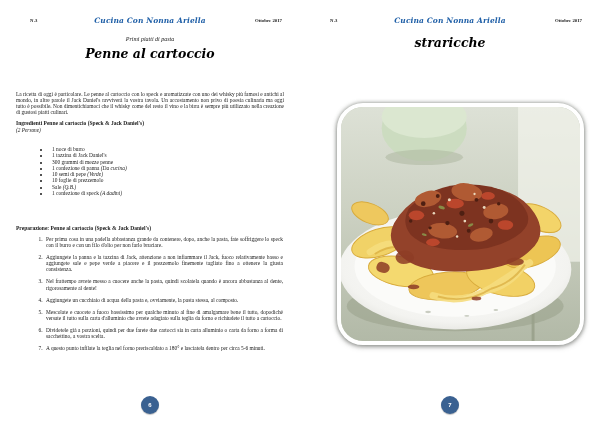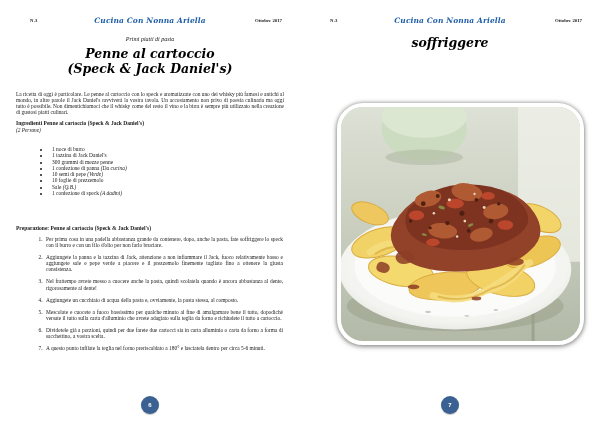--- a/index.html
+++ b/index.html
@@ -89,21 +89,20 @@
     <div class="page-header">
       <span class="issue">N.3</span>
       <span class="mag-title">Cucina Con Nonna Ariella</span>
       <span class="date">Ottobre 2017</span>
     </div>
 
     <div class="section-label">Primi piatti di pasta</div>
 
     <div class="recipe-title">
       <div>Penne al cartoccio</div>
-      <div>(Speck &amp; Jack Daniel's)</div>
     </div>
 
     <p class="intro">La ricetta di oggi è particolare. Le penne al cartoccio con lo speck e aromatizzate con uno dei whisky più famosi e antichi al mondo, in altre parole il Jack Daniel's ravviverà la vostra tavola. Un accostamento non privo di poesia culinaria ma oggi tutto è possibile. Non dimentichiamoci che il whisky come del resto il vino e la birra è sempre più utilizzato nella creazione di gustosi piatti culinari.</p>
 
     <div class="ing-heading">Ingredienti Penne al cartoccio (Speck &amp; Jack Daniel's)</div>
     <div class="servings">(2 Persone)</div>
 
     <ul class="ingredients">
 
         <li><span>1 noce di burro</span><span class="note"></span></li>
@@ -148,21 +147,21 @@
   </div>
 
   <div class="page right">
     <div class="page-header">
       <span class="issue">N.3</span>
       <span class="mag-title">Cucina Con Nonna Ariella</span>
       <span class="date">Ottobre 2017</span>
     </div>
 
     <div class="recipe-title right-title">
-      <div>soffriggere</div>
+      <div>straricche</div>
     </div>
 
     <div class="photo-frame">
       <svg viewBox="0 0 247 242" preserveAspectRatio="none">
         <defs>
           <linearGradient id="bg" x1="0" y1="0" x2="0" y2="1">
             <stop offset="0" stop-color="#dde1d6"></stop>
             <stop offset="0.45" stop-color="#ccd1c2"></stop>
             <stop offset="1" stop-color="#b2b9a7"></stop>
           </linearGradient>

